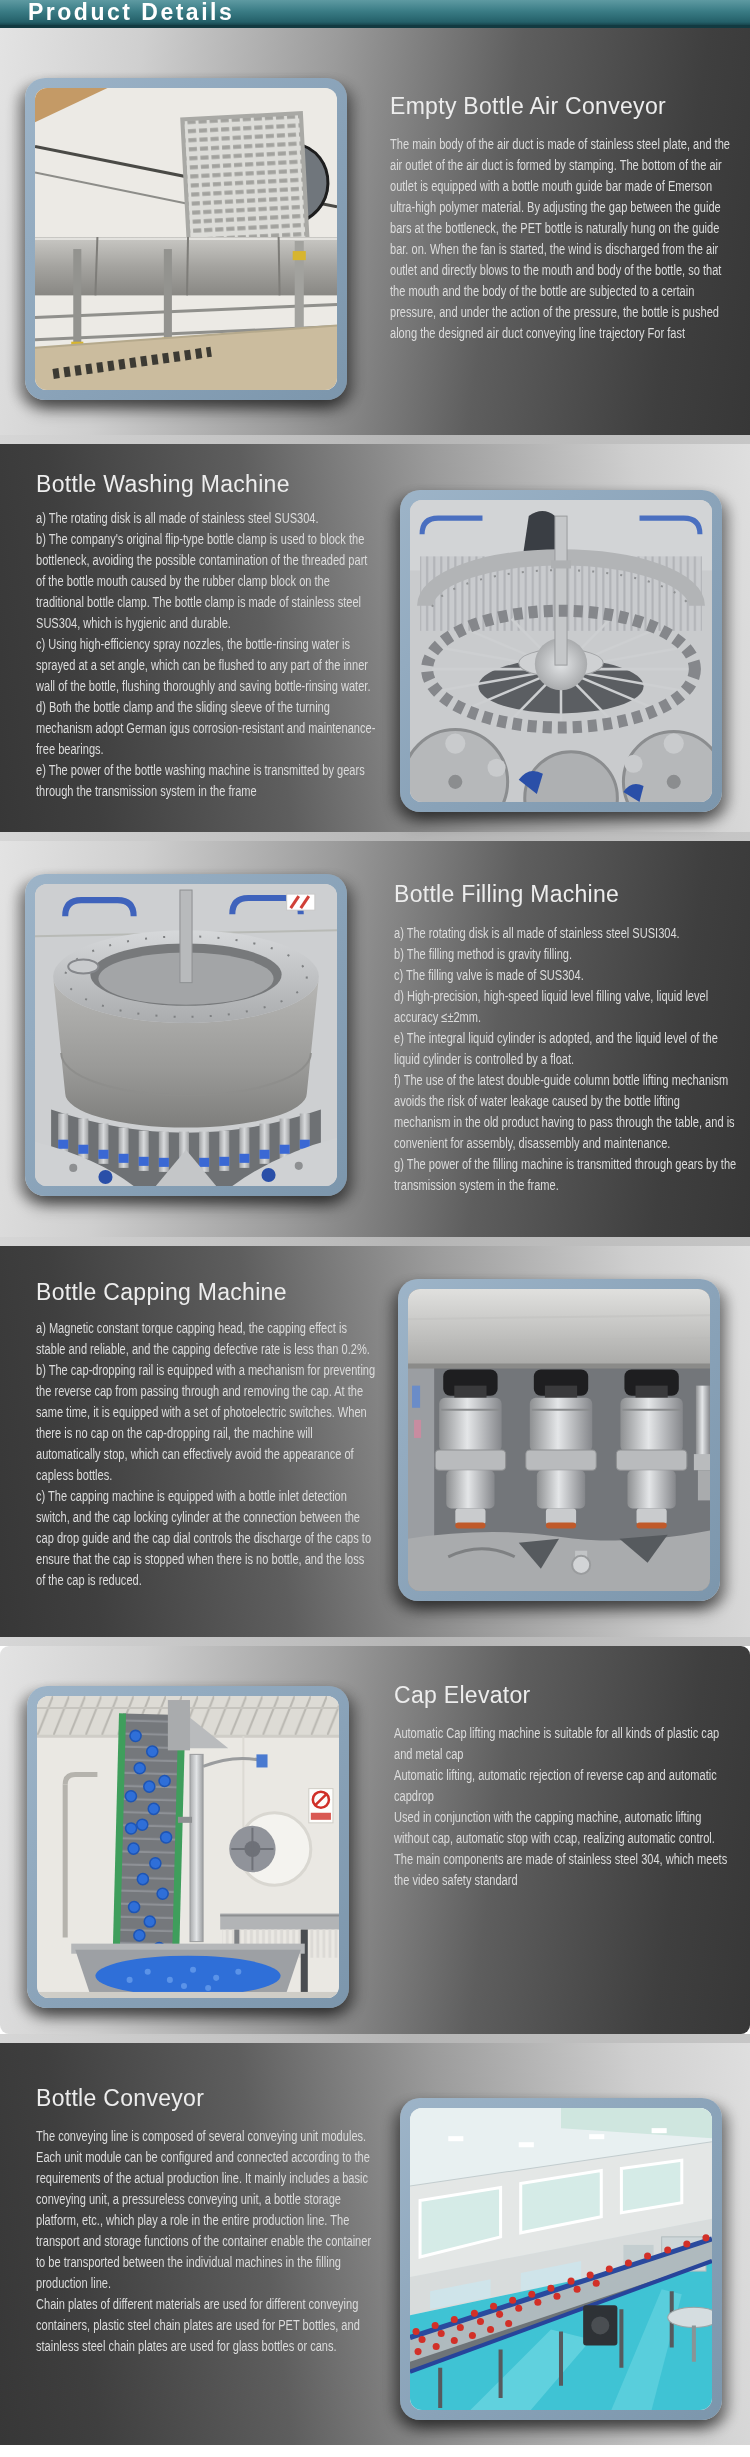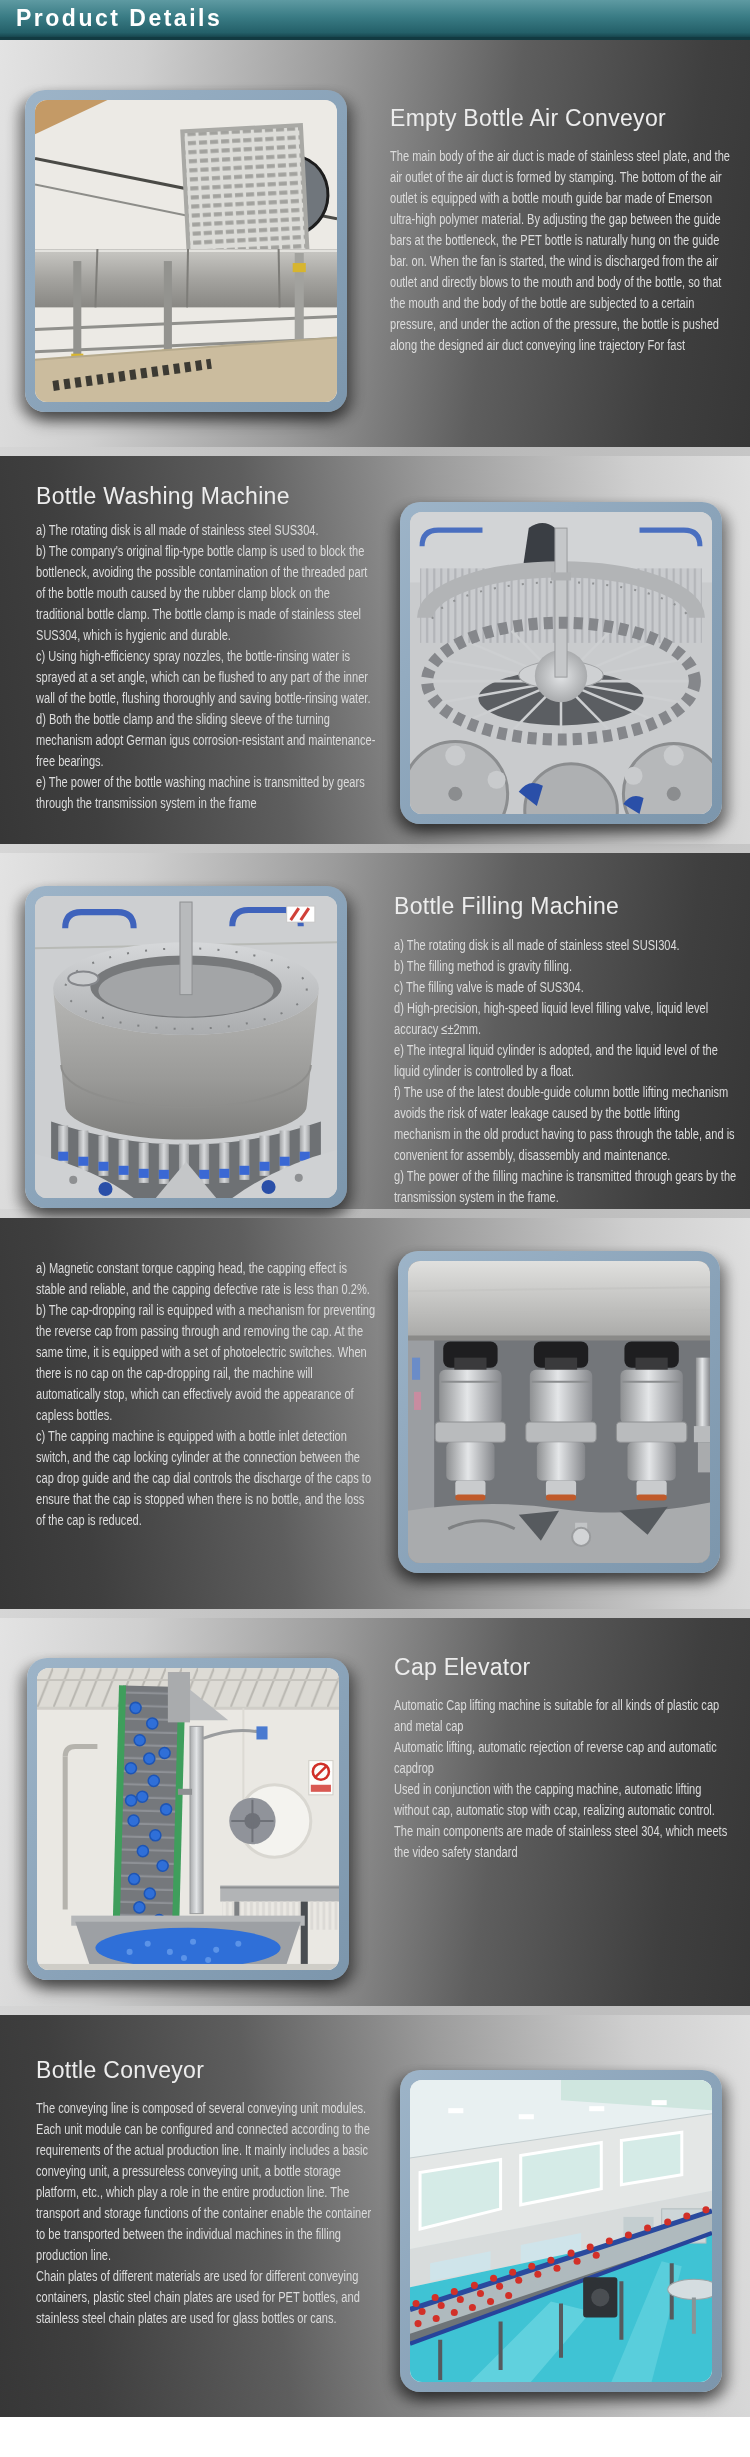--- a/index.html
+++ b/index.html
@@ -1,23 +1,23 @@
 <!DOCTYPE html>
 <html><head>
 <meta charset="utf-8">
 <style>
   html,body { margin:0; padding:0; background:#ffffff; }
   .page { position:relative; width:750px; height:2457px; overflow:hidden;
           font-family:"Liberation Sans", sans-serif; }
 
   
-  .header { height:40px; box-sizing:border-box;
+  .header { height:28px; box-sizing:border-box;
             background:linear-gradient(to bottom,#5e9aa2 0%,#3a7c85 45%,#246069 88%,#17464e 100%);
             border-bottom:3px solid #123a41;
-            display:flex; align-items:center; padding-left:16px; }
+            display:flex; align-items:center; padding-left:28px; }
   .header-title { margin:0; color:#ffffff; font-size:23px; font-weight:700;
                   letter-spacing:2.5px; }
 
   
   .section { position:relative; width:750px; }
   .grad-a { background:linear-gradient(98deg,#e3e3e3 0%,#cfcfcf 18%,#9b9b9b 42%,#5e5e5e 65%,#3f3f3f 88%,#373737 100%); }
   .grad-b { background:linear-gradient(262deg,#e3e3e3 0%,#cfcfcf 18%,#9b9b9b 42%,#5e5e5e 65%,#3f3f3f 88%,#373737 100%);padding-left:32px; }
   .separator { height:9px; background:linear-gradient(to right,#d6d6d6,#b5b5b5 55%,#c6c6c6); }
 
   
@@ -158,21 +158,21 @@
         <path d="M108,278 q10,-14 24,-6 l-6,20 z" fill="#2a4fa8"></path>
         <path d="M212,290 q8,-12 20,-6 l-4,16 z" fill="#2a4fa8"></path>
         <circle cx="45" cy="280" r="7" fill="#8b8d8f"></circle>
           <circle cx="262" cy="280" r="7" fill="#8b8d8f"></circle>
       </svg>
     </div>
   </section>
 
   <div class="separator"></div>
 
-  <section class="section grad-a" style="height:356px;">
+  <section class="section grad-a" style="height:396px;">
     <div class="photo-frame" style="left:25px; top:33px;">
       <svg class="photo" viewBox="0 0 300 300" preserveAspectRatio="none">
         <defs>
           <linearGradient id="s3ring" x1="0" y1="0" x2="0" y2="1">
             <stop offset="0" stop-color="#d6d8da"></stop>
               <stop offset="1" stop-color="#aaacae"></stop>
           </linearGradient>
           <linearGradient id="s3body" x1="0" y1="0" x2="0" y2="1">
             <stop offset="0" stop-color="#b8b8b6"></stop>
               <stop offset="0.6" stop-color="#9a9a98"></stop>
@@ -246,20 +246,21 @@
 e) The integral liquid cylinder is adopted, and the liquid level of the liquid cylinder is controlled by a float.
 f) The use of the latest double-guide column bottle lifting mechanism avoids the risk of water leakage caused by the bottle lifting mechanism in the old product having to pass through the table, and is convenient for assembly, disassembly and maintenance.
 g) The power of the filling machine is transmitted through gears by the transmission system in the frame.</div>
     </div>
   </section>
 
   <div class="separator"></div>
 
   <section class="section grad-b" style="height:391px;">
     <div class="text-block" style="left:36px; top:30px; width:352px;">
+      <h2>Bottle Capping Machine</h2>
       <div class="body-text" style="width:430px; margin-top:10px;">a) Magnetic constant torque capping head, the capping effect is stable and reliable, and the capping defective rate is less than 0.2%.
 b) The cap-dropping rail is equipped with a mechanism for preventing the reverse cap from passing through and removing the cap. At the same time, it is equipped with a set of photoelectric switches. When there is no cap on the cap-dropping rail, the machine will automatically stop, which can effectively avoid the appearance of capless bottles.
 c) The capping machine is equipped with a bottle inlet detection switch, and the cap locking cylinder at the connection between the cap drop guide and the cap dial controls the discharge of the caps to ensure that the cap is stopped when there is no bottle, and the loss of the cap is reduced.</div>
     </div>
     <div class="photo-frame" style="left:398px; top:33px;">
       <svg class="photo" viewBox="0 0 300 300" preserveAspectRatio="none">
         <defs>
           <linearGradient id="s4plate" x1="0" y1="0" x2="0" y2="1">
             <stop offset="0" stop-color="#e0e0de"></stop>
               <stop offset="1" stop-color="#a9a9a7"></stop>
@@ -318,21 +319,21 @@
         <polygon points="210,248 258,244 238,272" fill="#565a5e"></polygon>
         <path d="M40,266 q34,-16 66,0" stroke="#7e8082" stroke-width="3" fill="none"></path>
         <rect x="166" y="260" width="12" height="8" fill="#c2c4c6"></rect>
         <circle cx="172" cy="274" r="9" fill="#d2d4d6" stroke="#9a9c9e" stroke-width="2"></circle>
       </svg>
     </div>
   </section>
 
   <div class="separator"></div>
 
-  <section class="section grad-a" style="height:388px;">
+  <section class="section grad-a" style="height:388px;border-radius:9px;">
     <div class="photo-frame" style="left:27px; top:40px;">
       <svg class="photo" viewBox="0 0 300 300" preserveAspectRatio="none">
         <defs>
           <pattern id="s5truss" width="16" height="40" patternUnits="userSpaceOnUse">
             <rect width="16" height="40" fill="#dddbd5"></rect>
               <line x1="0" y1="40" x2="16" y2="0" stroke="#b9b7b1" stroke-width="2"></line>
           </pattern>
           <pattern id="s5slat" width="58" height="13" patternUnits="userSpaceOnUse">
             <rect width="58" height="13" fill="#75787c"></rect>
               <line x1="0" y1="12" x2="58" y2="12" stroke="#8e9196" stroke-width="2"></line>

